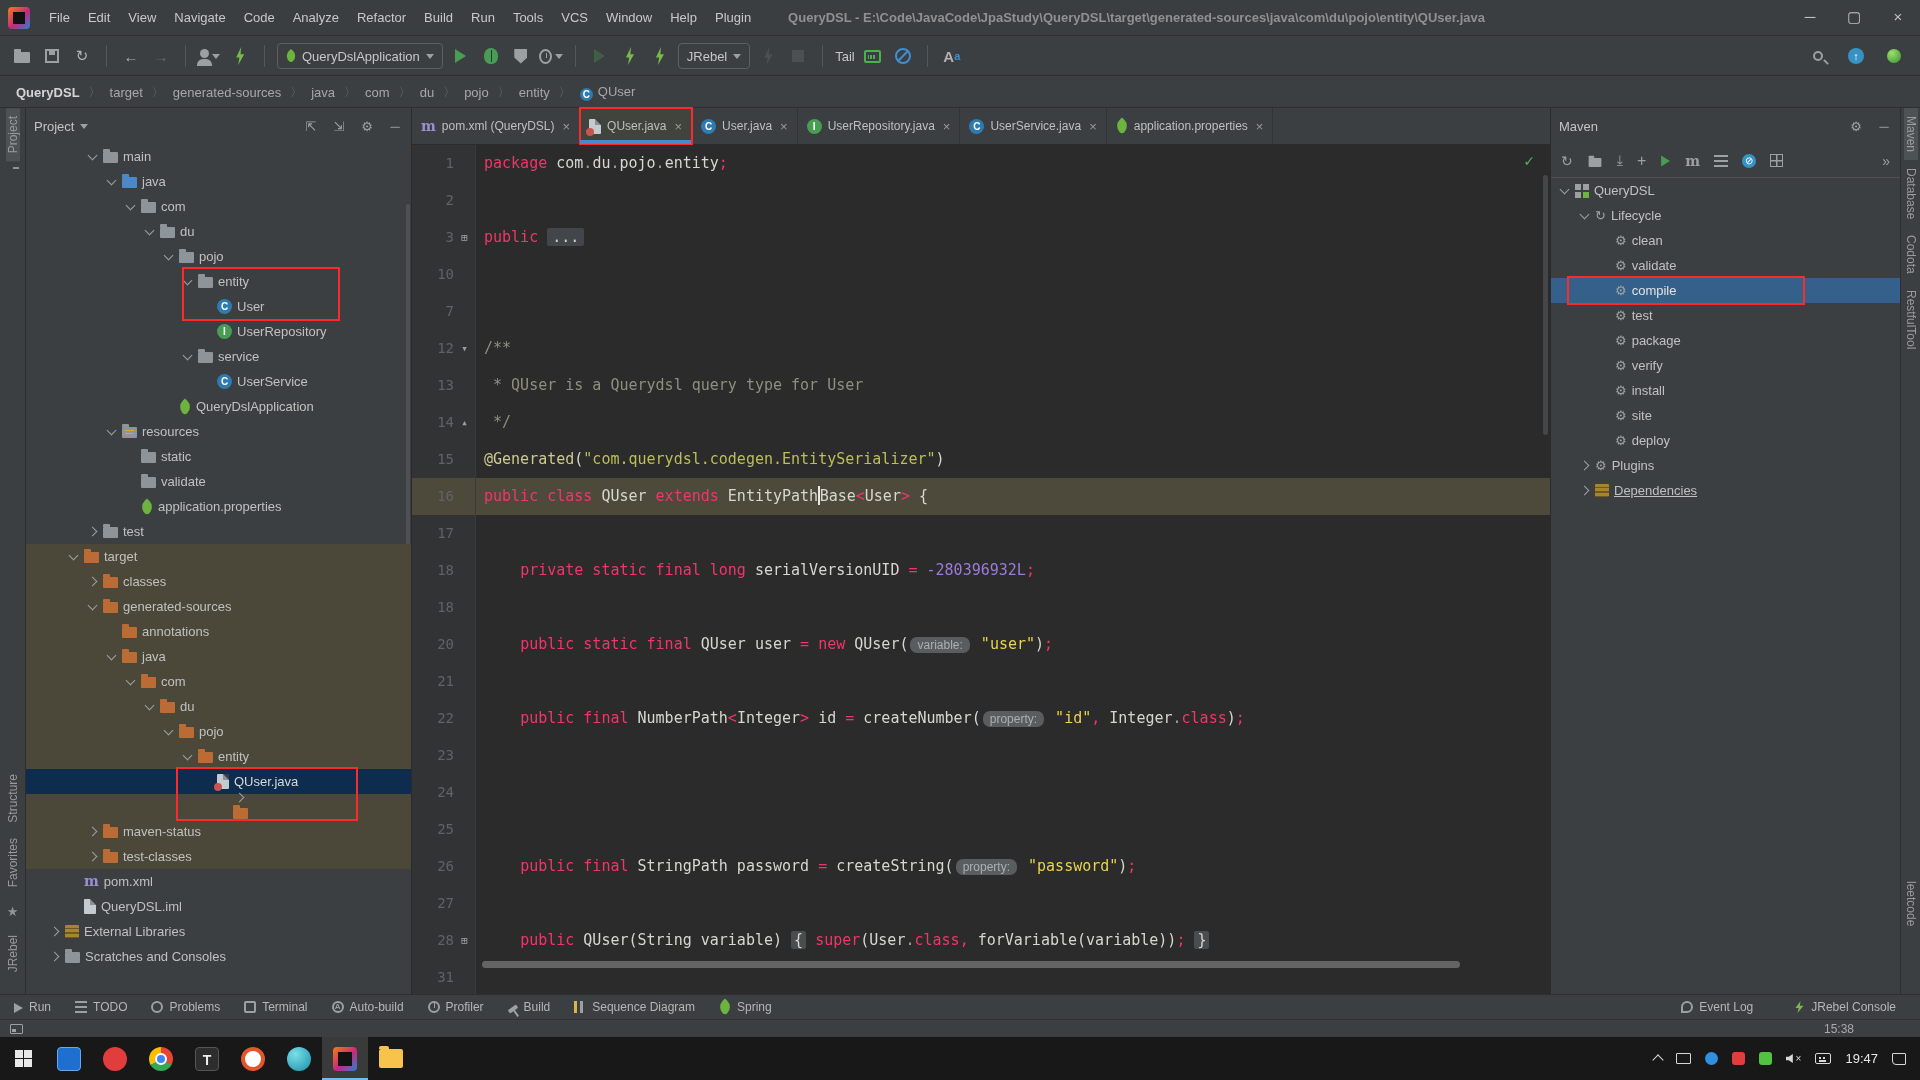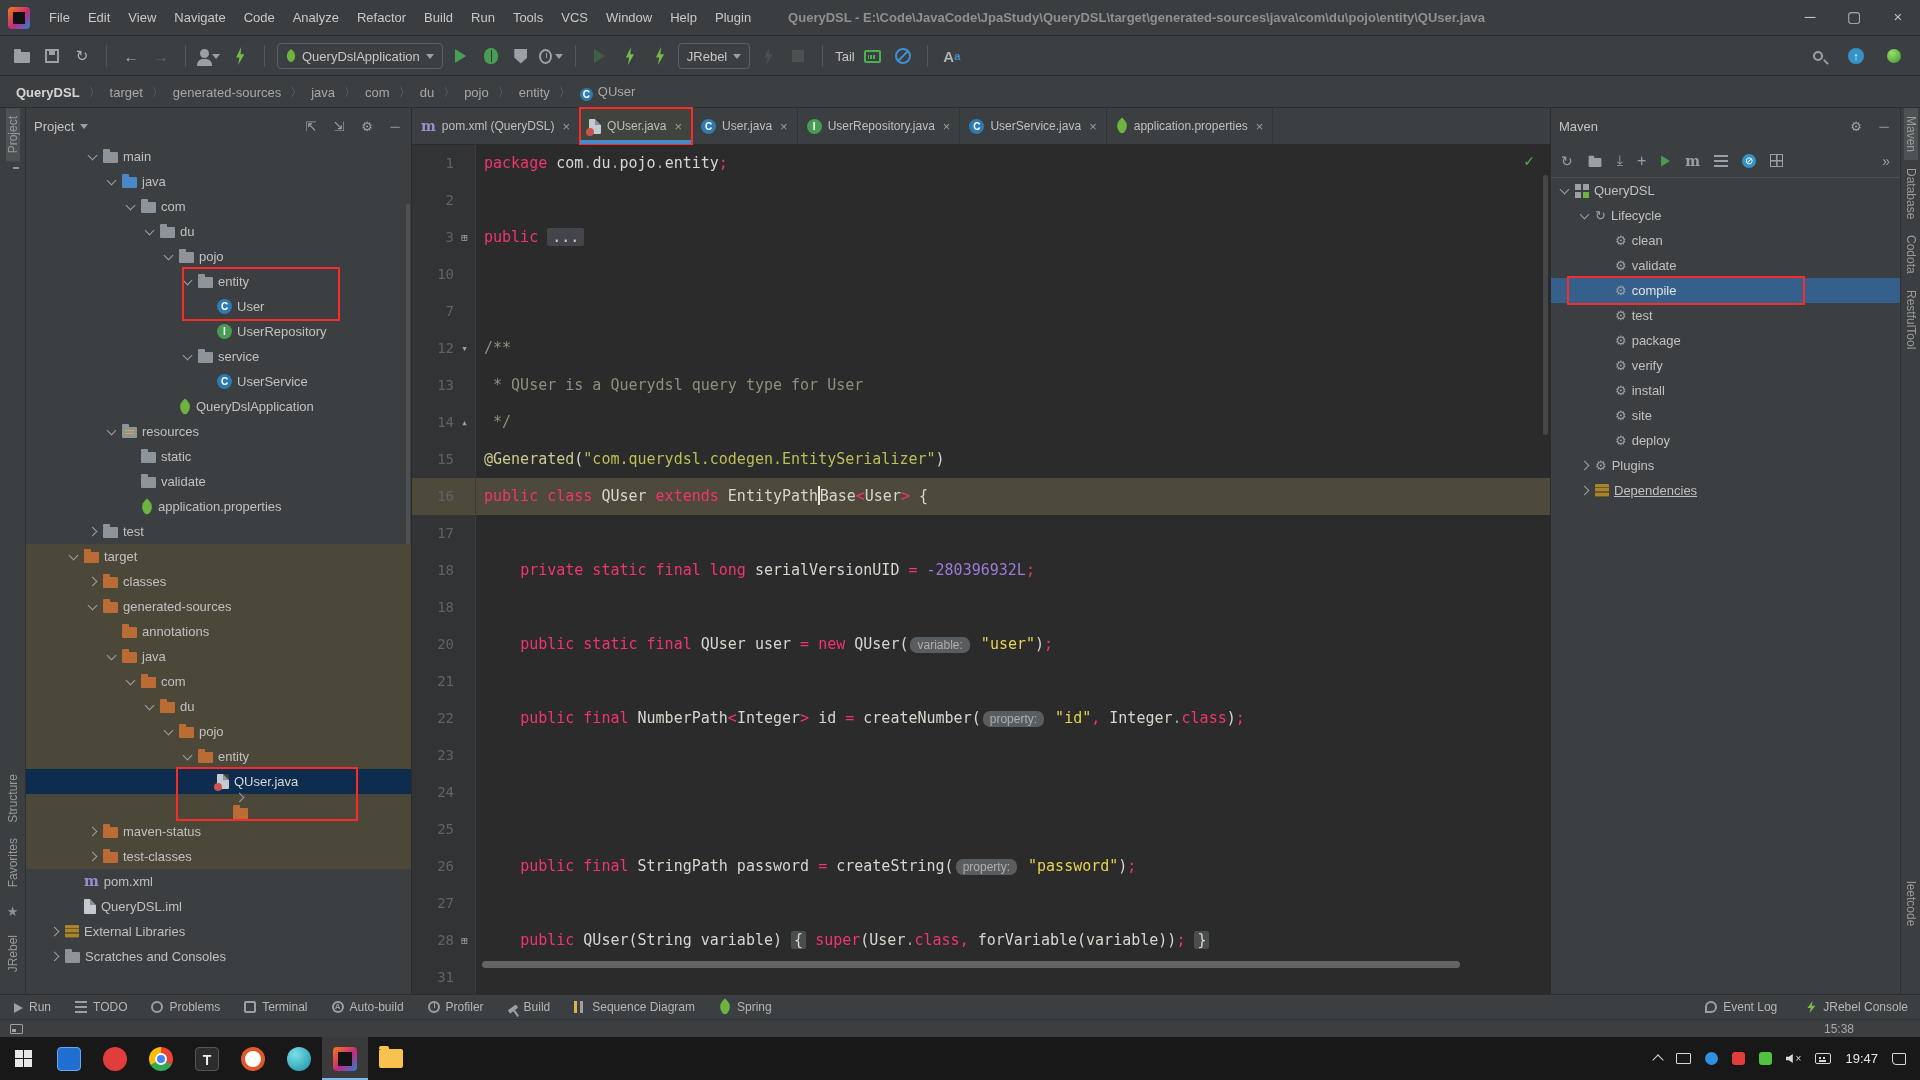--- a/index.html
+++ b/index.html
@@ -145,21 +145,21 @@
   .blue-round { width:14px; height:14px; border-radius:50%; background:#3592c4; color:#fff; font-size:10px; line-height:14px; text-align:center; }
   .gridico { width:13px; height:13px; border:1.5px solid #9da0a2; background:linear-gradient(#9da0a2,#9da0a2) 50% 0/1.5px 100% no-repeat,linear-gradient(#9da0a2,#9da0a2) 0 50%/100% 1.5px no-repeat; }
   #mtree { position:relative; flex:1; font-size:13px; }
   .mrow { height:25px; display:flex; align-items:center; gap:5px; color:#c0c0c0; position:relative; }
   .mrow.selected { background:#35608c; color:#e2e2e2; }
   
   #stripebar { position:absolute; left:0; top:994px; width:1920px; height:25px; background:#3c3f41;
     border-top:1px solid #2e2e2e; display:flex; align-items:center; font-size:12px; color:#b5b5b5; padding:0 12px; }
   .stripe-item { display:flex; align-items:center; gap:6px; margin-right:24px; cursor:default; }
   .stripe-right { margin-left:auto; display:flex; }
-  .stripe-right .stripe-item { margin-right:0; margin-left:28px; }
+  .stripe-right .stripe-item { margin-right:12px; margin-left:28px; }
   .si { width:12px; height:12px; flex:none; position:relative; }
   .si-run { border-top:5px solid transparent; border-bottom:5px solid transparent; border-left:9px solid #9da0a2; height:0; width:0; margin:1px 0 0 2px; }
   .si-todo { background:repeating-linear-gradient(#9da0a2 0 2px, transparent 2px 5px); }
   .si-problems { border:2px solid #9da0a2; border-radius:50%; }
   .si-terminal { border:2px solid #9da0a2; border-radius:2px; }
   .si-autobuild { border:2px solid #9da0a2; border-radius:50%; font-size:8px; line-height:8px; text-align:center; color:#9da0a2; font-weight:bold; }
   .si-profiler { border:2px solid #9da0a2; border-radius:50%; }
   .si-profiler::after { content:""; position:absolute; left:4px; top:0; width:1.5px; height:5px; background:#9da0a2; }
   .si-build { background:#9da0a2; width:10px; height:4px; margin-top:3px; transform:rotate(-35deg); border-radius:1px; }
   .si-build::after { content:""; position:absolute; left:4px; top:2px; width:2px; height:9px; background:#9da0a2; }

